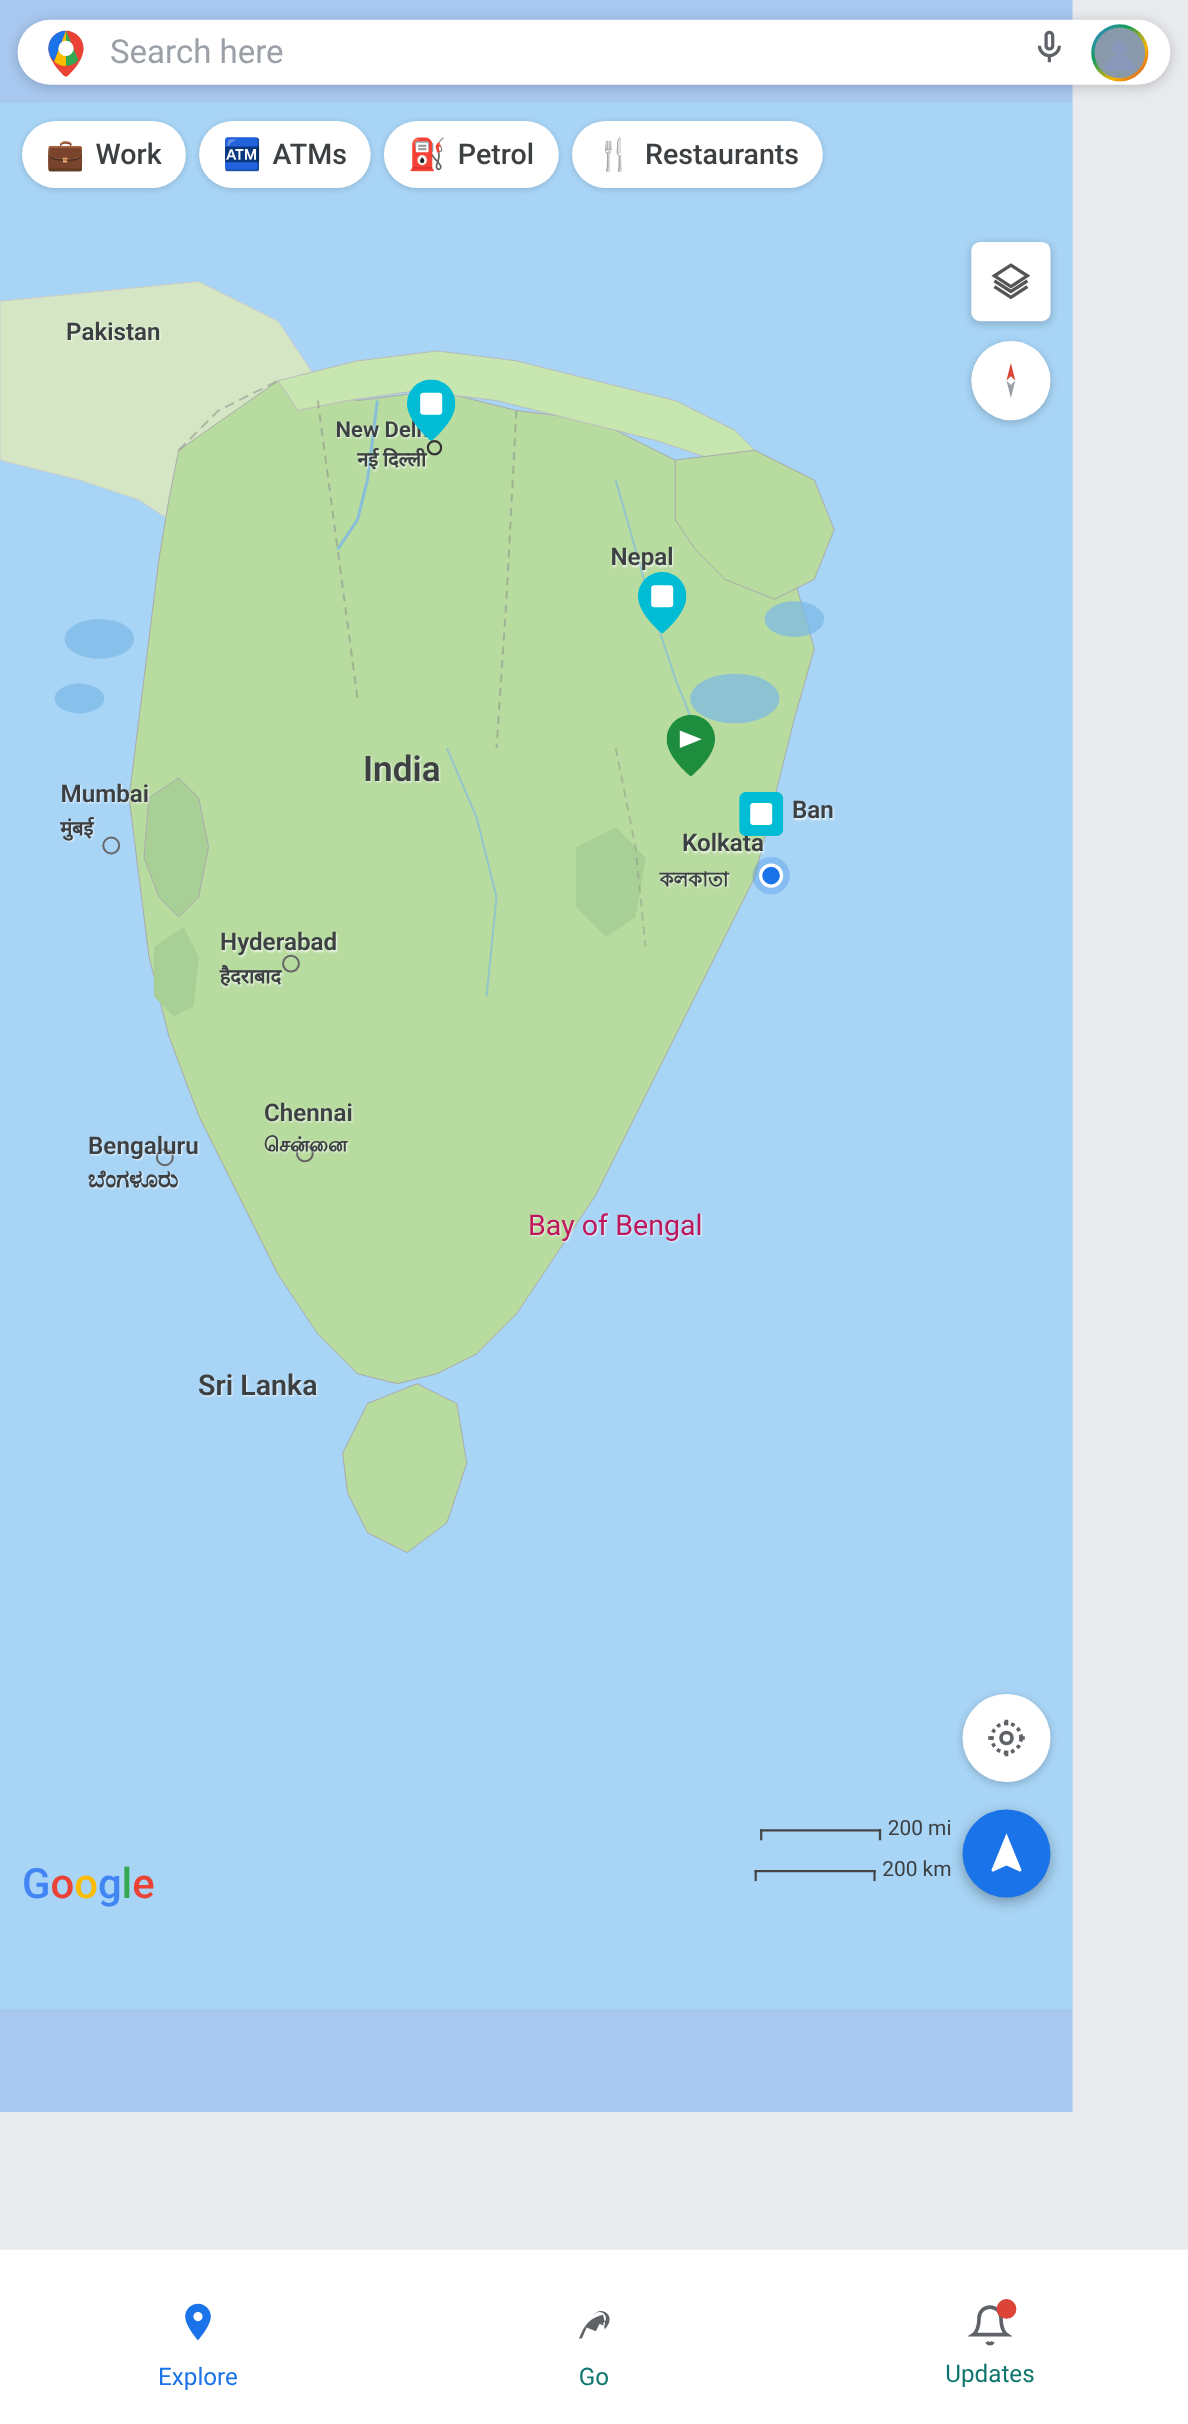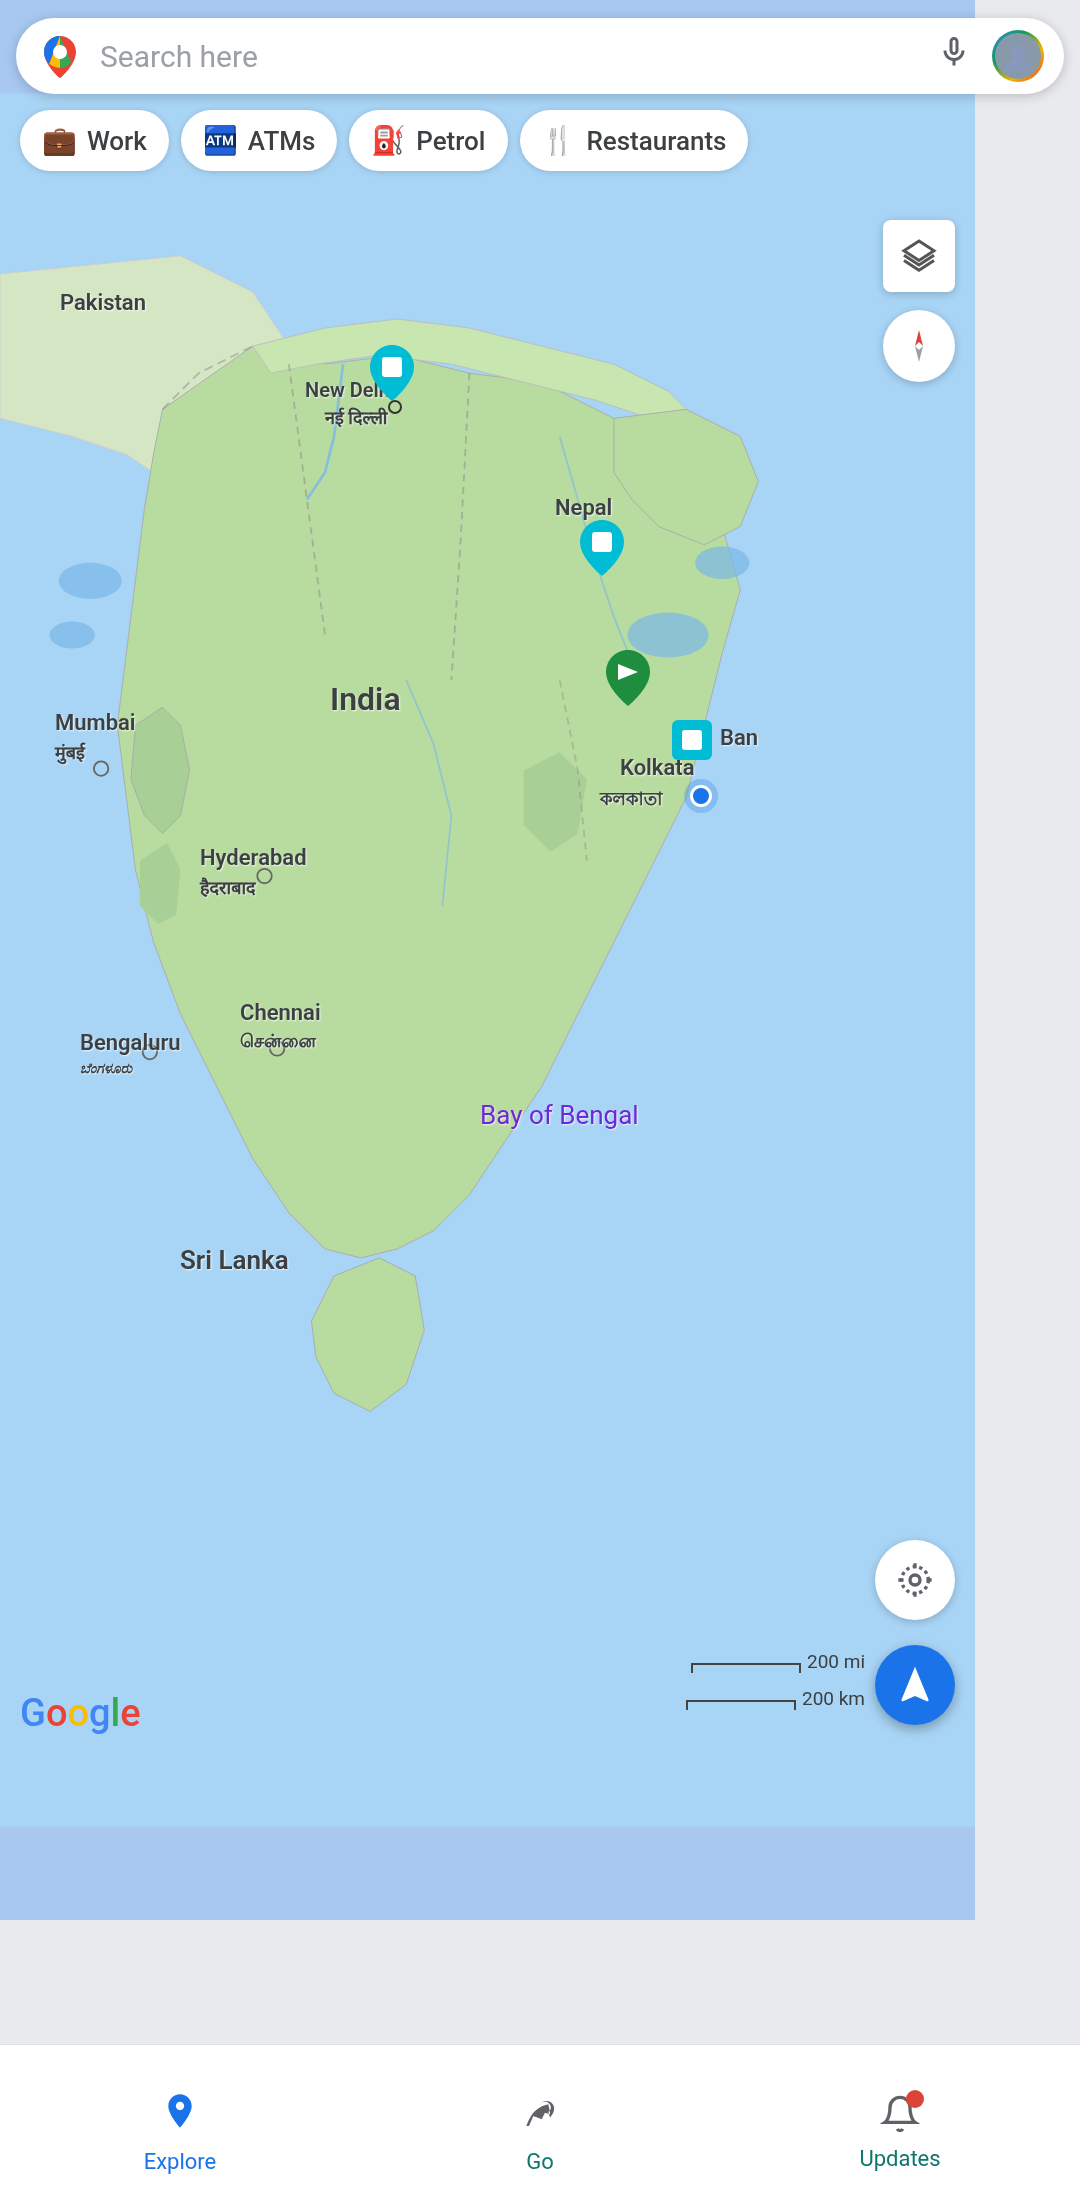--- a/index.html
+++ b/index.html
@@ -38,21 +38,21 @@
       z-index: 10;
     }
 
     .search-bar {
       background: white;
       border-radius: 50px;
       display: flex;
       align-items: center;
       padding: 14px 20px;
       box-shadow: 0 2px 12px rgba(0,0,0,0.2);
-      height: 76px;
+      height: 59px;
     }
 
     .google-maps-icon {
       width: 48px;
       height: 48px;
       margin-right: 16px;
       flex-shrink: 0;
     }
 
     .search-placeholder {
@@ -334,26 +334,26 @@
   </svg>
 
   <div class="map-label" style="top:290px; left:60px;">Pakistan</div>
   <div class="map-label" style="top:680px; left:330px; font-size:32px;">India</div>
   <div class="map-label" style="top:495px; left:555px;">Nepal</div>
   <div class="map-label" style="top:710px; left:55px;">Mumbai</div>
   <div class="map-label" style="top:740px; left:55px; font-size:18px;">मुंबई</div>
   <div class="map-label" style="top:845px; left:200px;">Hyderabad</div>
   <div class="map-label" style="top:875px; left:200px; font-size:18px;">हैदराबाद</div>
   <div class="map-label" style="top:1030px; left:80px;">Bengaluru</div>
-  <div class="map-label" style="top:1060px; left:80px; font-size:14px;font-style:italic;">ಬೆಂಗಳೂರು</div>
+  <div class="map-label" style="top:1060px; left:80px; font-size:22px;">ಬೆಂಗಳೂರು</div>
   <div class="map-label" style="top:1000px; left:240px;">Chennai</div>
   <div class="map-label" style="top:1030px; left:240px; font-size:18px;">சென்னை</div>
   <div class="map-label" style="top:755px; left:620px;">Kolkata</div>
   <div class="map-label" style="top:785px; left:600px; font-size:18px;">কলকাতা</div>
-  <div class="map-label" style="top:1100px; left:480px; color:#6d28d9; font-size:26px; font-weight:400;">Bay of Bengal</div>
+  <div class="map-label" style="top:1100px; left:480px; color:#be185d; font-size:26px; font-weight:400;">Bay of Bengal</div>
   <div class="map-label" style="top:1245px; left:180px; font-size:26px;">Sri Lanka</div>
   <div class="map-label" style="top:378px; left:305px; font-size:20px;">New Delhi</div>
   <div class="map-label" style="top:405px; left:325px; font-size:18px;">नई दिल्ली</div>
   <div class="map-label" style="top:725px; left:720px; font-size:22px;">Ban</div>
 
   <div style="position:absolute; top:345px; left:370px; z-index:8;">
     <svg width="44" height="56" viewBox="0 0 44 56">
       <path d="M22,0 C9.8,0 0,9.8 0,22 C0,38.5 22,56 22,56 C22,56 44,38.5 44,22 C44,9.8 34.2,0 22,0Z" fill="#00bcd4"></path>
       <rect x="12" y="12" width="20" height="20" rx="3" fill="white"></rect>
     </svg>

